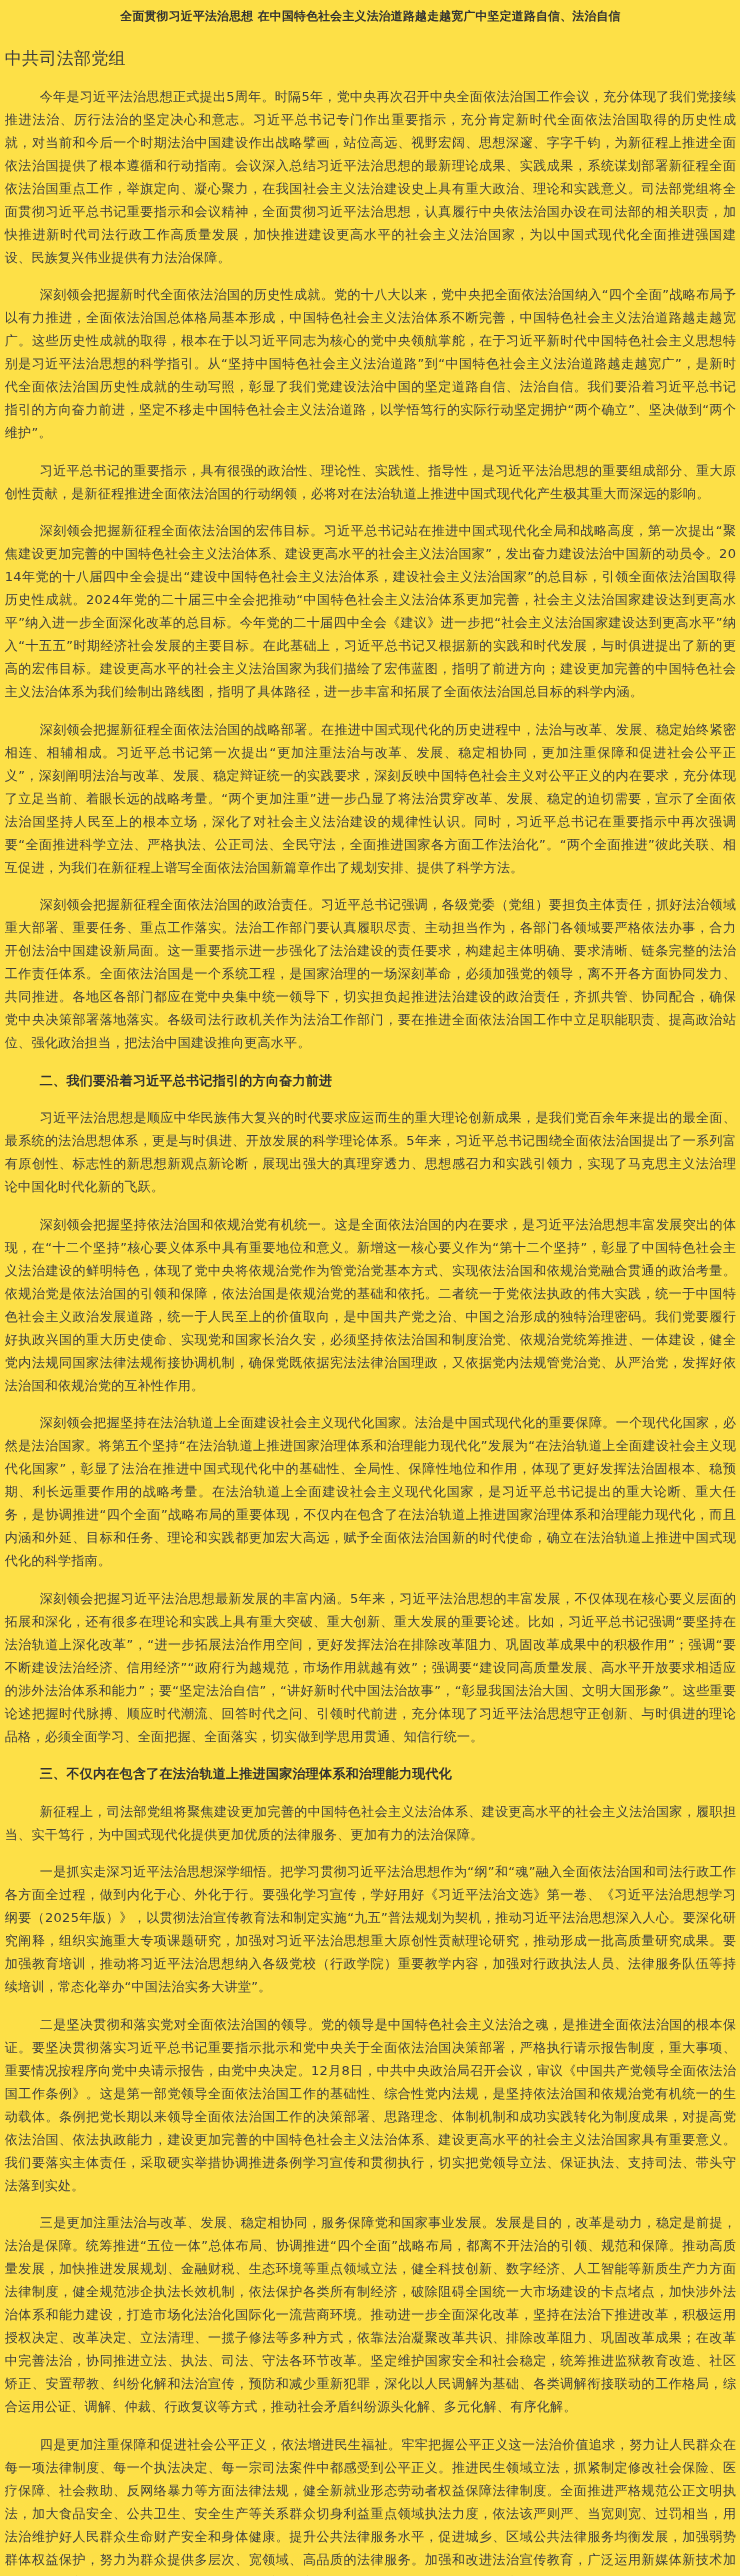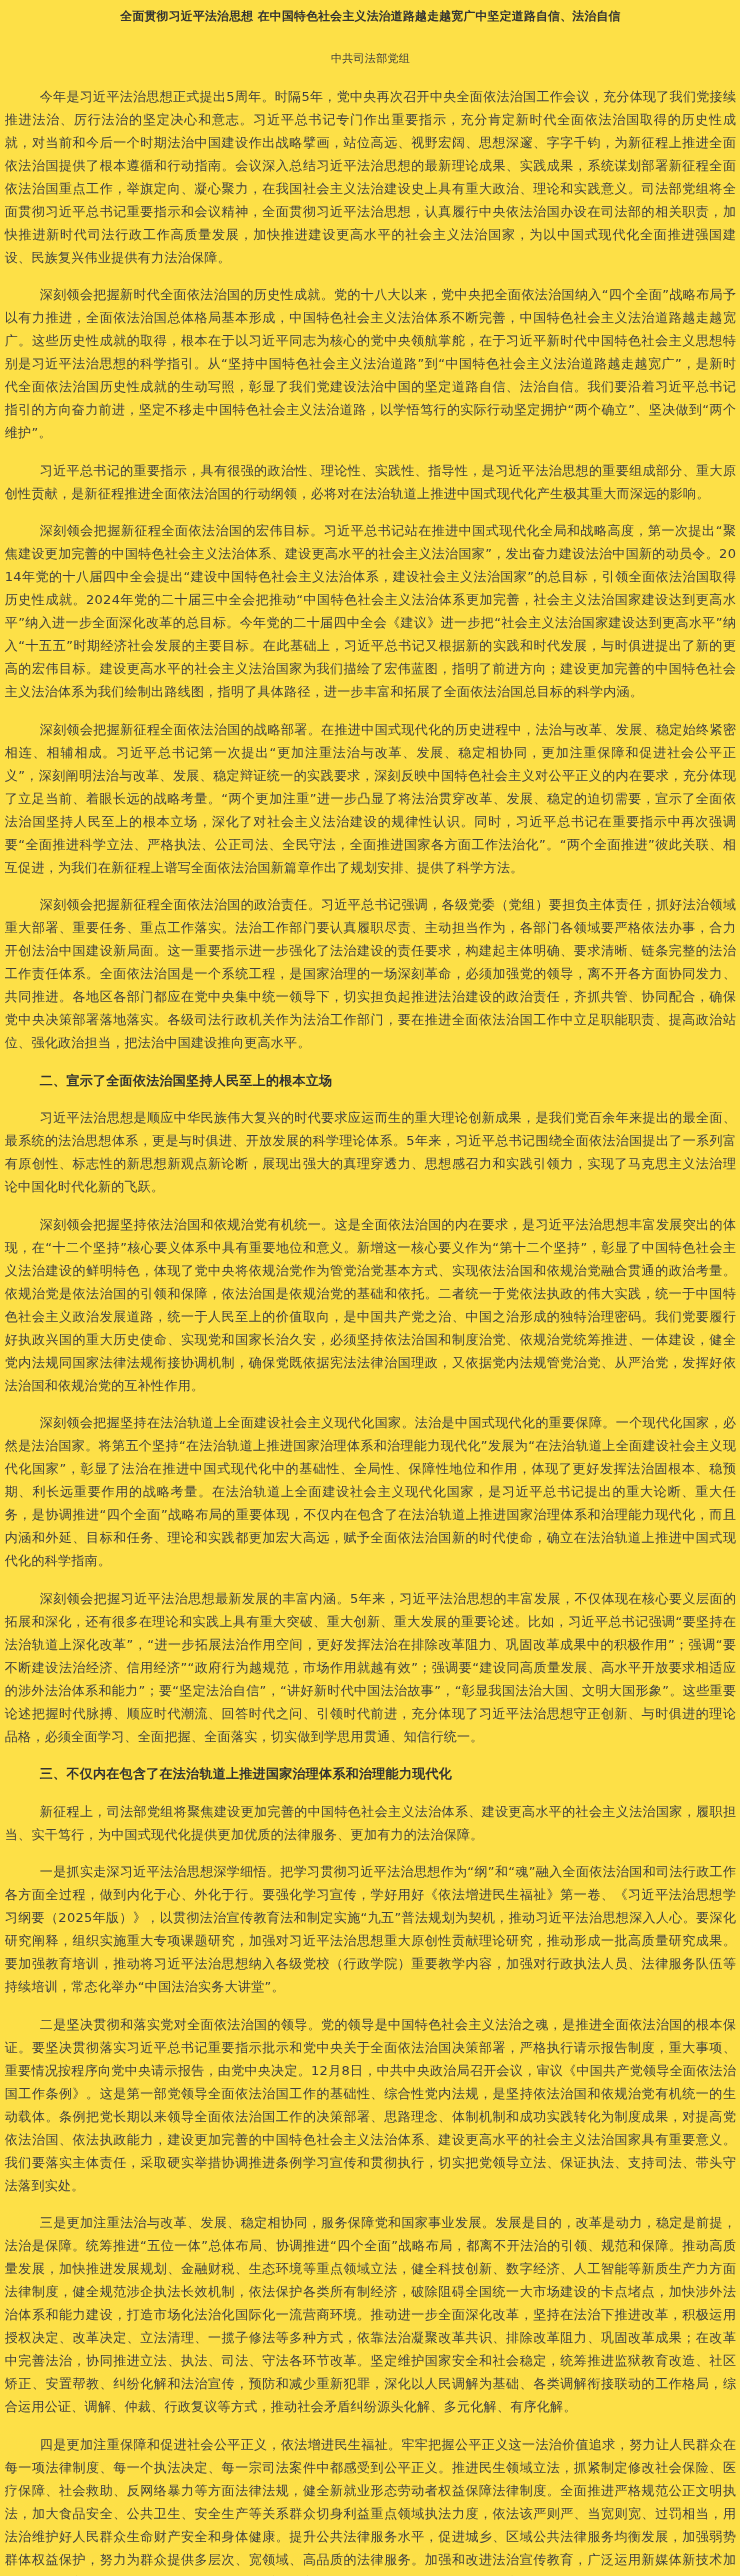--- a/index.html
+++ b/index.html
@@ -22,24 +22,24 @@
   .doc-title {
     font-size: 11.8px;
     font-weight: bold;
     color: #333333;
     text-align: center;
     line-height: 23.6px;
     margin: 0;
     letter-spacing: 0.3px;
   }
   .doc-author {
-    font-size: 11px;
+    font-size: 17px;
     font-weight: normal;
     color: #404040;
-    text-align: center;
+    text-align: left;
     line-height: 23.6px;
     margin: 17.7px 0 0 0;
     letter-spacing: 0.3px;
   }
   .para {
     font-size: 13px;
     line-height: 23px;
     text-align: justify;
     text-justify: inter-ideograph;
     text-indent: 35px;
@@ -59,25 +59,25 @@
 <div class="page">
   <h1 class="doc-title">全面贯彻习近平法治思想 在中国特色社会主义法治道路越走越宽广中坚定道路自信、法治自信</h1>
   <div class="doc-author">中共司法部党组</div>
 
   <div class="para">今年是习近平法治思想正式提出5周年。时隔5年，党中央再次召开中央全面依法治国工作会议，充分体现了我们党接续推进法治、厉行法治的坚定决心和意志。习近平总书记专门作出重要指示，充分肯定新时代全面依法治国取得的历史性成就，对当前和今后一个时期法治中国建设作出战略擘画，站位高远、视野宏阔、思想深邃、字字千钧，为新征程上推进全面依法治国提供了根本遵循和行动指南。会议深入总结习近平法治思想的最新理论成果、实践成果，系统谋划部署新征程全面依法治国重点工作，举旗定向、凝心聚力，在我国社会主义法治建设史上具有重大政治、理论和实践意义。司法部党组将全面贯彻习近平总书记重要指示和会议精神，全面贯彻习近平法治思想，认真履行中央依法治国办设在司法部的相关职责，加快推进新时代司法行政工作高质量发展，加快推进建设更高水平的社会主义法治国家，为以中国式现代化全面推进强国建设、民族复兴伟业提供有力法治保障。</div>
   <div class="para">深刻领会把握新时代全面依法治国的历史性成就。党的十八大以来，党中央把全面依法治国纳入“四个全面”战略布局予以有力推进，全面依法治国总体格局基本形成，中国特色社会主义法治体系不断完善，中国特色社会主义法治道路越走越宽广。这些历史性成就的取得，根本在于以习近平同志为核心的党中央领航掌舵，在于习近平新时代中国特色社会主义思想特别是习近平法治思想的科学指引。从“坚持中国特色社会主义法治道路”到“中国特色社会主义法治道路越走越宽广”，是新时代全面依法治国历史性成就的生动写照，彰显了我们党建设法治中国的坚定道路自信、法治自信。我们要沿着习近平总书记指引的方向奋力前进，坚定不移走中国特色社会主义法治道路，以学悟笃行的实际行动坚定拥护“两个确立”、坚决做到“两个维护”。</div>
   <div class="para">习近平总书记的重要指示，具有很强的政治性、理论性、实践性、指导性，是习近平法治思想的重要组成部分、重大原创性贡献，是新征程推进全面依法治国的行动纲领，必将对在法治轨道上推进中国式现代化产生极其重大而深远的影响。</div>
   <div class="para">深刻领会把握新征程全面依法治国的宏伟目标。习近平总书记站在推进中国式现代化全局和战略高度，第一次提出“聚焦建设更加完善的中国特色社会主义法治体系、建设更高水平的社会主义法治国家”，发出奋力建设法治中国新的动员令。2014年党的十八届四中全会提出“建设中国特色社会主义法治体系，建设社会主义法治国家”的总目标，引领全面依法治国取得历史性成就。2024年党的二十届三中全会把推动“中国特色社会主义法治体系更加完善，社会主义法治国家建设达到更高水平”纳入进一步全面深化改革的总目标。今年党的二十届四中全会《建议》进一步把“社会主义法治国家建设达到更高水平”纳入“十五五”时期经济社会发展的主要目标。在此基础上，习近平总书记又根据新的实践和时代发展，与时俱进提出了新的更高的宏伟目标。建设更高水平的社会主义法治国家为我们描绘了宏伟蓝图，指明了前进方向；建设更加完善的中国特色社会主义法治体系为我们绘制出路线图，指明了具体路径，进一步丰富和拓展了全面依法治国总目标的科学内涵。</div>
   <div class="para">深刻领会把握新征程全面依法治国的战略部署。在推进中国式现代化的历史进程中，法治与改革、发展、稳定始终紧密相连、相辅相成。习近平总书记第一次提出“更加注重法治与改革、发展、稳定相协同，更加注重保障和促进社会公平正义”，深刻阐明法治与改革、发展、稳定辩证统一的实践要求，深刻反映中国特色社会主义对公平正义的内在要求，充分体现了立足当前、着眼长远的战略考量。“两个更加注重”进一步凸显了将法治贯穿改革、发展、稳定的迫切需要，宣示了全面依法治国坚持人民至上的根本立场，深化了对社会主义法治建设的规律性认识。同时，习近平总书记在重要指示中再次强调要“全面推进科学立法、严格执法、公正司法、全民守法，全面推进国家各方面工作法治化”。“两个全面推进”彼此关联、相互促进，为我们在新征程上谱写全面依法治国新篇章作出了规划安排、提供了科学方法。</div>
   <div class="para">深刻领会把握新征程全面依法治国的政治责任。习近平总书记强调，各级党委（党组）要担负主体责任，抓好法治领域重大部署、重要任务、重点工作落实。法治工作部门要认真履职尽责、主动担当作为，各部门各领域要严格依法办事，合力开创法治中国建设新局面。这一重要指示进一步强化了法治建设的责任要求，构建起主体明确、要求清晰、链条完整的法治工作责任体系。全面依法治国是一个系统工程，是国家治理的一场深刻革命，必须加强党的领导，离不开各方面协同发力、共同推进。各地区各部门都应在党中央集中统一领导下，切实担负起推进法治建设的政治责任，齐抓共管、协同配合，确保党中央决策部署落地落实。各级司法行政机关作为法治工作部门，要在推进全面依法治国工作中立足职能职责、提高政治站位、强化政治担当，把法治中国建设推向更高水平。</div>
-  <div class="para heading">二、宣示了全面依法治国坚持人民至上的根本立场</div>
+  <div class="para heading">二、我们要沿着习近平总书记指引的方向奋力前进</div>
   <div class="para">习近平法治思想是顺应中华民族伟大复兴的时代要求应运而生的重大理论创新成果，是我们党百余年来提出的最全面、最系统的法治思想体系，更是与时俱进、开放发展的科学理论体系。5年来，习近平总书记围绕全面依法治国提出了一系列富有原创性、标志性的新思想新观点新论断，展现出强大的真理穿透力、思想感召力和实践引领力，实现了马克思主义法治理论中国化时代化新的飞跃。</div>
   <div class="para">深刻领会把握坚持依法治国和依规治党有机统一。这是全面依法治国的内在要求，是习近平法治思想丰富发展突出的体现，在“十二个坚持”核心要义体系中具有重要地位和意义。新增这一核心要义作为“第十二个坚持”，彰显了中国特色社会主义法治建设的鲜明特色，体现了党中央将依规治党作为管党治党基本方式、实现依法治国和依规治党融合贯通的政治考量。依规治党是依法治国的引领和保障，依法治国是依规治党的基础和依托。二者统一于党依法执政的伟大实践，统一于中国特色社会主义政治发展道路，统一于人民至上的价值取向，是中国共产党之治、中国之治形成的独特治理密码。我们党要履行好执政兴国的重大历史使命、实现党和国家长治久安，必须坚持依法治国和制度治党、依规治党统筹推进、一体建设，健全党内法规同国家法律法规衔接协调机制，确保党既依据宪法法律治国理政，又依据党内法规管党治党、从严治党，发挥好依法治国和依规治党的互补性作用。</div>
   <div class="para">深刻领会把握坚持在法治轨道上全面建设社会主义现代化国家。法治是中国式现代化的重要保障。一个现代化国家，必然是法治国家。将第五个坚持“在法治轨道上推进国家治理体系和治理能力现代化”发展为“在法治轨道上全面建设社会主义现代化国家”，彰显了法治在推进中国式现代化中的基础性、全局性、保障性地位和作用，体现了更好发挥法治固根本、稳预期、利长远重要作用的战略考量。在法治轨道上全面建设社会主义现代化国家，是习近平总书记提出的重大论断、重大任务，是协调推进“四个全面”战略布局的重要体现，不仅内在包含了在法治轨道上推进国家治理体系和治理能力现代化，而且内涵和外延、目标和任务、理论和实践都更加宏大高远，赋予全面依法治国新的时代使命，确立在法治轨道上推进中国式现代化的科学指南。</div>
   <div class="para">深刻领会把握习近平法治思想最新发展的丰富内涵。5年来，习近平法治思想的丰富发展，不仅体现在核心要义层面的拓展和深化，还有很多在理论和实践上具有重大突破、重大创新、重大发展的重要论述。比如，习近平总书记强调“要坚持在法治轨道上深化改革”，“进一步拓展法治作用空间，更好发挥法治在排除改革阻力、巩固改革成果中的积极作用”；强调“要不断建设法治经济、信用经济”“政府行为越规范，市场作用就越有效”；强调要“建设同高质量发展、高水平开放要求相适应的涉外法治体系和能力”；要“坚定法治自信”，“讲好新时代中国法治故事”，“彰显我国法治大国、文明大国形象”。这些重要论述把握时代脉搏、顺应时代潮流、回答时代之问、引领时代前进，充分体现了习近平法治思想守正创新、与时俱进的理论品格，必须全面学习、全面把握、全面落实，切实做到学思用贯通、知信行统一。</div>
   <div class="para heading">三、不仅内在包含了在法治轨道上推进国家治理体系和治理能力现代化</div>
   <div class="para">新征程上，司法部党组将聚焦建设更加完善的中国特色社会主义法治体系、建设更高水平的社会主义法治国家，履职担当、实干笃行，为中国式现代化提供更加优质的法律服务、更加有力的法治保障。</div>
-  <div class="para">一是抓实走深习近平法治思想深学细悟。把学习贯彻习近平法治思想作为“纲”和“魂”融入全面依法治国和司法行政工作各方面全过程，做到内化于心、外化于行。要强化学习宣传，学好用好《依法增进民生福祉》第一卷、《习近平法治思想学习纲要（2025年版）》，以贯彻法治宣传教育法和制定实施“九五”普法规划为契机，推动习近平法治思想深入人心。要深化研究阐释，组织实施重大专项课题研究，加强对习近平法治思想重大原创性贡献理论研究，推动形成一批高质量研究成果。要加强教育培训，推动将习近平法治思想纳入各级党校（行政学院）重要教学内容，加强对行政执法人员、法律服务队伍等持续培训，常态化举办“中国法治实务大讲堂”。</div>
+  <div class="para">一是抓实走深习近平法治思想深学细悟。把学习贯彻习近平法治思想作为“纲”和“魂”融入全面依法治国和司法行政工作各方面全过程，做到内化于心、外化于行。要强化学习宣传，学好用好《习近平法治文选》第一卷、《习近平法治思想学习纲要（2025年版）》，以贯彻法治宣传教育法和制定实施“九五”普法规划为契机，推动习近平法治思想深入人心。要深化研究阐释，组织实施重大专项课题研究，加强对习近平法治思想重大原创性贡献理论研究，推动形成一批高质量研究成果。要加强教育培训，推动将习近平法治思想纳入各级党校（行政学院）重要教学内容，加强对行政执法人员、法律服务队伍等持续培训，常态化举办“中国法治实务大讲堂”。</div>
   <div class="para">二是坚决贯彻和落实党对全面依法治国的领导。党的领导是中国特色社会主义法治之魂，是推进全面依法治国的根本保证。要坚决贯彻落实习近平总书记重要指示批示和党中央关于全面依法治国决策部署，严格执行请示报告制度，重大事项、重要情况按程序向党中央请示报告，由党中央决定。12月8日，中共中央政治局召开会议，审议《中国共产党领导全面依法治国工作条例》。这是第一部党领导全面依法治国工作的基础性、综合性党内法规，是坚持依法治国和依规治党有机统一的生动载体。条例把党长期以来领导全面依法治国工作的决策部署、思路理念、体制机制和成功实践转化为制度成果，对提高党依法治国、依法执政能力，建设更加完善的中国特色社会主义法治体系、建设更高水平的社会主义法治国家具有重要意义。我们要落实主体责任，采取硬实举措协调推进条例学习宣传和贯彻执行，切实把党领导立法、保证执法、支持司法、带头守法落到实处。</div>
   <div class="para">三是更加注重法治与改革、发展、稳定相协同，服务保障党和国家事业发展。发展是目的，改革是动力，稳定是前提，法治是保障。统筹推进“五位一体”总体布局、协调推进“四个全面”战略布局，都离不开法治的引领、规范和保障。推动高质量发展，加快推进发展规划、金融财税、生态环境等重点领域立法，健全科技创新、数字经济、人工智能等新质生产力方面法律制度，健全规范涉企执法长效机制，依法保护各类所有制经济，破除阻碍全国统一大市场建设的卡点堵点，加快涉外法治体系和能力建设，打造市场化法治化国际化一流营商环境。推动进一步全面深化改革，坚持在法治下推进改革，积极运用授权决定、改革决定、立法清理、一揽子修法等多种方式，依靠法治凝聚改革共识、排除改革阻力、巩固改革成果；在改革中完善法治，协同推进立法、执法、司法、守法各环节改革。坚定维护国家安全和社会稳定，统筹推进监狱教育改造、社区矫正、安置帮教、纠纷化解和法治宣传，预防和减少重新犯罪，深化以人民调解为基础、各类调解衔接联动的工作格局，综合运用公证、调解、仲裁、行政复议等方式，推动社会矛盾纠纷源头化解、多元化解、有序化解。</div>
   <div class="para">四是更加注重保障和促进社会公平正义，依法增进民生福祉。牢牢把握公平正义这一法治价值追求，努力让人民群众在每一项法律制度、每一个执法决定、每一宗司法案件中都感受到公平正义。推进民生领域立法，抓紧制定修改社会保险、医疗保障、社会救助、反网络暴力等方面法律法规，健全新就业形态劳动者权益保障法律制度。全面推进严格规范公正文明执法，加大食品安全、公共卫生、安全生产等关系群众切身利益重点领域执法力度，依法该严则严、当宽则宽、过罚相当，用法治维护好人民群众生命财产安全和身体健康。提升公共法律服务水平，促进城乡、区域公共法律服务均衡发展，加强弱势群体权益保护，努力为群众提供多层次、宽领域、高品质的法律服务。加强和改进法治宣传教育，广泛运用新媒体新技术加快形成精准普法新模式，深入落实“谁执法谁普法”普法责任制，加强网络法治宣传教育，提升全民法治素养，营造全社会崇尚法治、恪守规则、尊重契约、维护公正的良好环境。</div>
 </div>
 
 
 </body></html>

